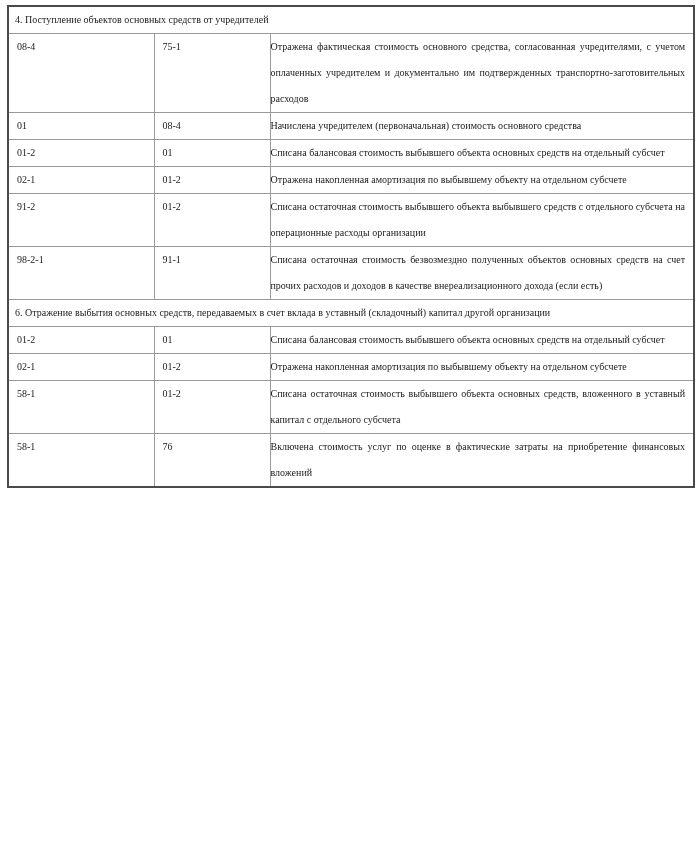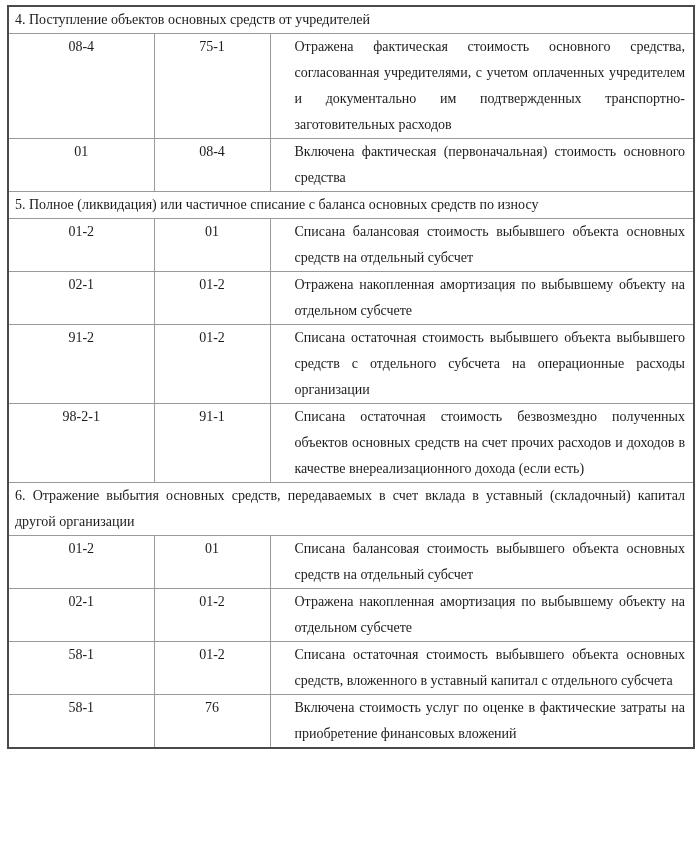--- a/index.html
+++ b/index.html
@@ -25,37 +25,37 @@
     border-collapse: collapse;
     table-layout: fixed;
     border: 2px solid #4a4a4a;
   }
   col.c-debit  { width: 146px; }
   col.c-credit { width: 116px; }
   col.c-desc   { width: 424px; }
   td {
     border: 1px solid #9a9a9a;
     color: #1b1b1b;
-    font-size: 14px;
+    font-size: 10px;
     line-height: 26px;
     vertical-align: top;
     padding: 0;
     overflow: hidden;
   }
   td.section-title {
     text-align: justify;
     padding: 0 8px 0 6px;
   }
   td.cell-acct {
-    text-align: center;
-    padding: 0 16px;
+    text-align: left;
+    padding: 0 8px;
   }
   td.cell-desc {
     text-align: justify;
-    padding: 0 8px 0 24px;
+    padding: 0 8px 0 0;
   }
 </style>
 </head>
 <body>
 
 <div class="page">
   <table class="acct-table">
     <colgroup>
       <col class="c-debit">
       <col class="c-credit">
@@ -66,24 +66,21 @@
           <td colspan="3" class="section-title">4. Поступление объектов основных средств от учредителей</td>
         </tr>
         <tr>
           <td class="cell-acct">08-4</td>
           <td class="cell-acct">75-1</td>
           <td class="cell-desc">Отражена фактическая стоимость основного средства, согласованная учредителями, с учетом оплаченных учредителем и документально им подтвержденных транспортно-заготовительных расходов</td>
         </tr>
         <tr>
           <td class="cell-acct">01</td>
           <td class="cell-acct">08-4</td>
-          <td class="cell-desc">Включена фактическая (первоначальная) стоимость основного средства</td>
-        </tr>
-        <tr>
-          <td colspan="3" class="section-title">5. Полное (ликвидация) или частичное списание с баланса основных средств по износу</td>
+          <td class="cell-desc">Начислена учредителем (первоначальная) стоимость основного средства</td>
         </tr>
         <tr>
           <td class="cell-acct">01-2</td>
           <td class="cell-acct">01</td>
           <td class="cell-desc">Списана балансовая стоимость выбывшего объекта основных средств на отдельный субсчет</td>
         </tr>
         <tr>
           <td class="cell-acct">02-1</td>
           <td class="cell-acct">01-2</td>
           <td class="cell-desc">Отражена накопленная амортизация по выбывшему объекту на отдельном субсчете</td>

